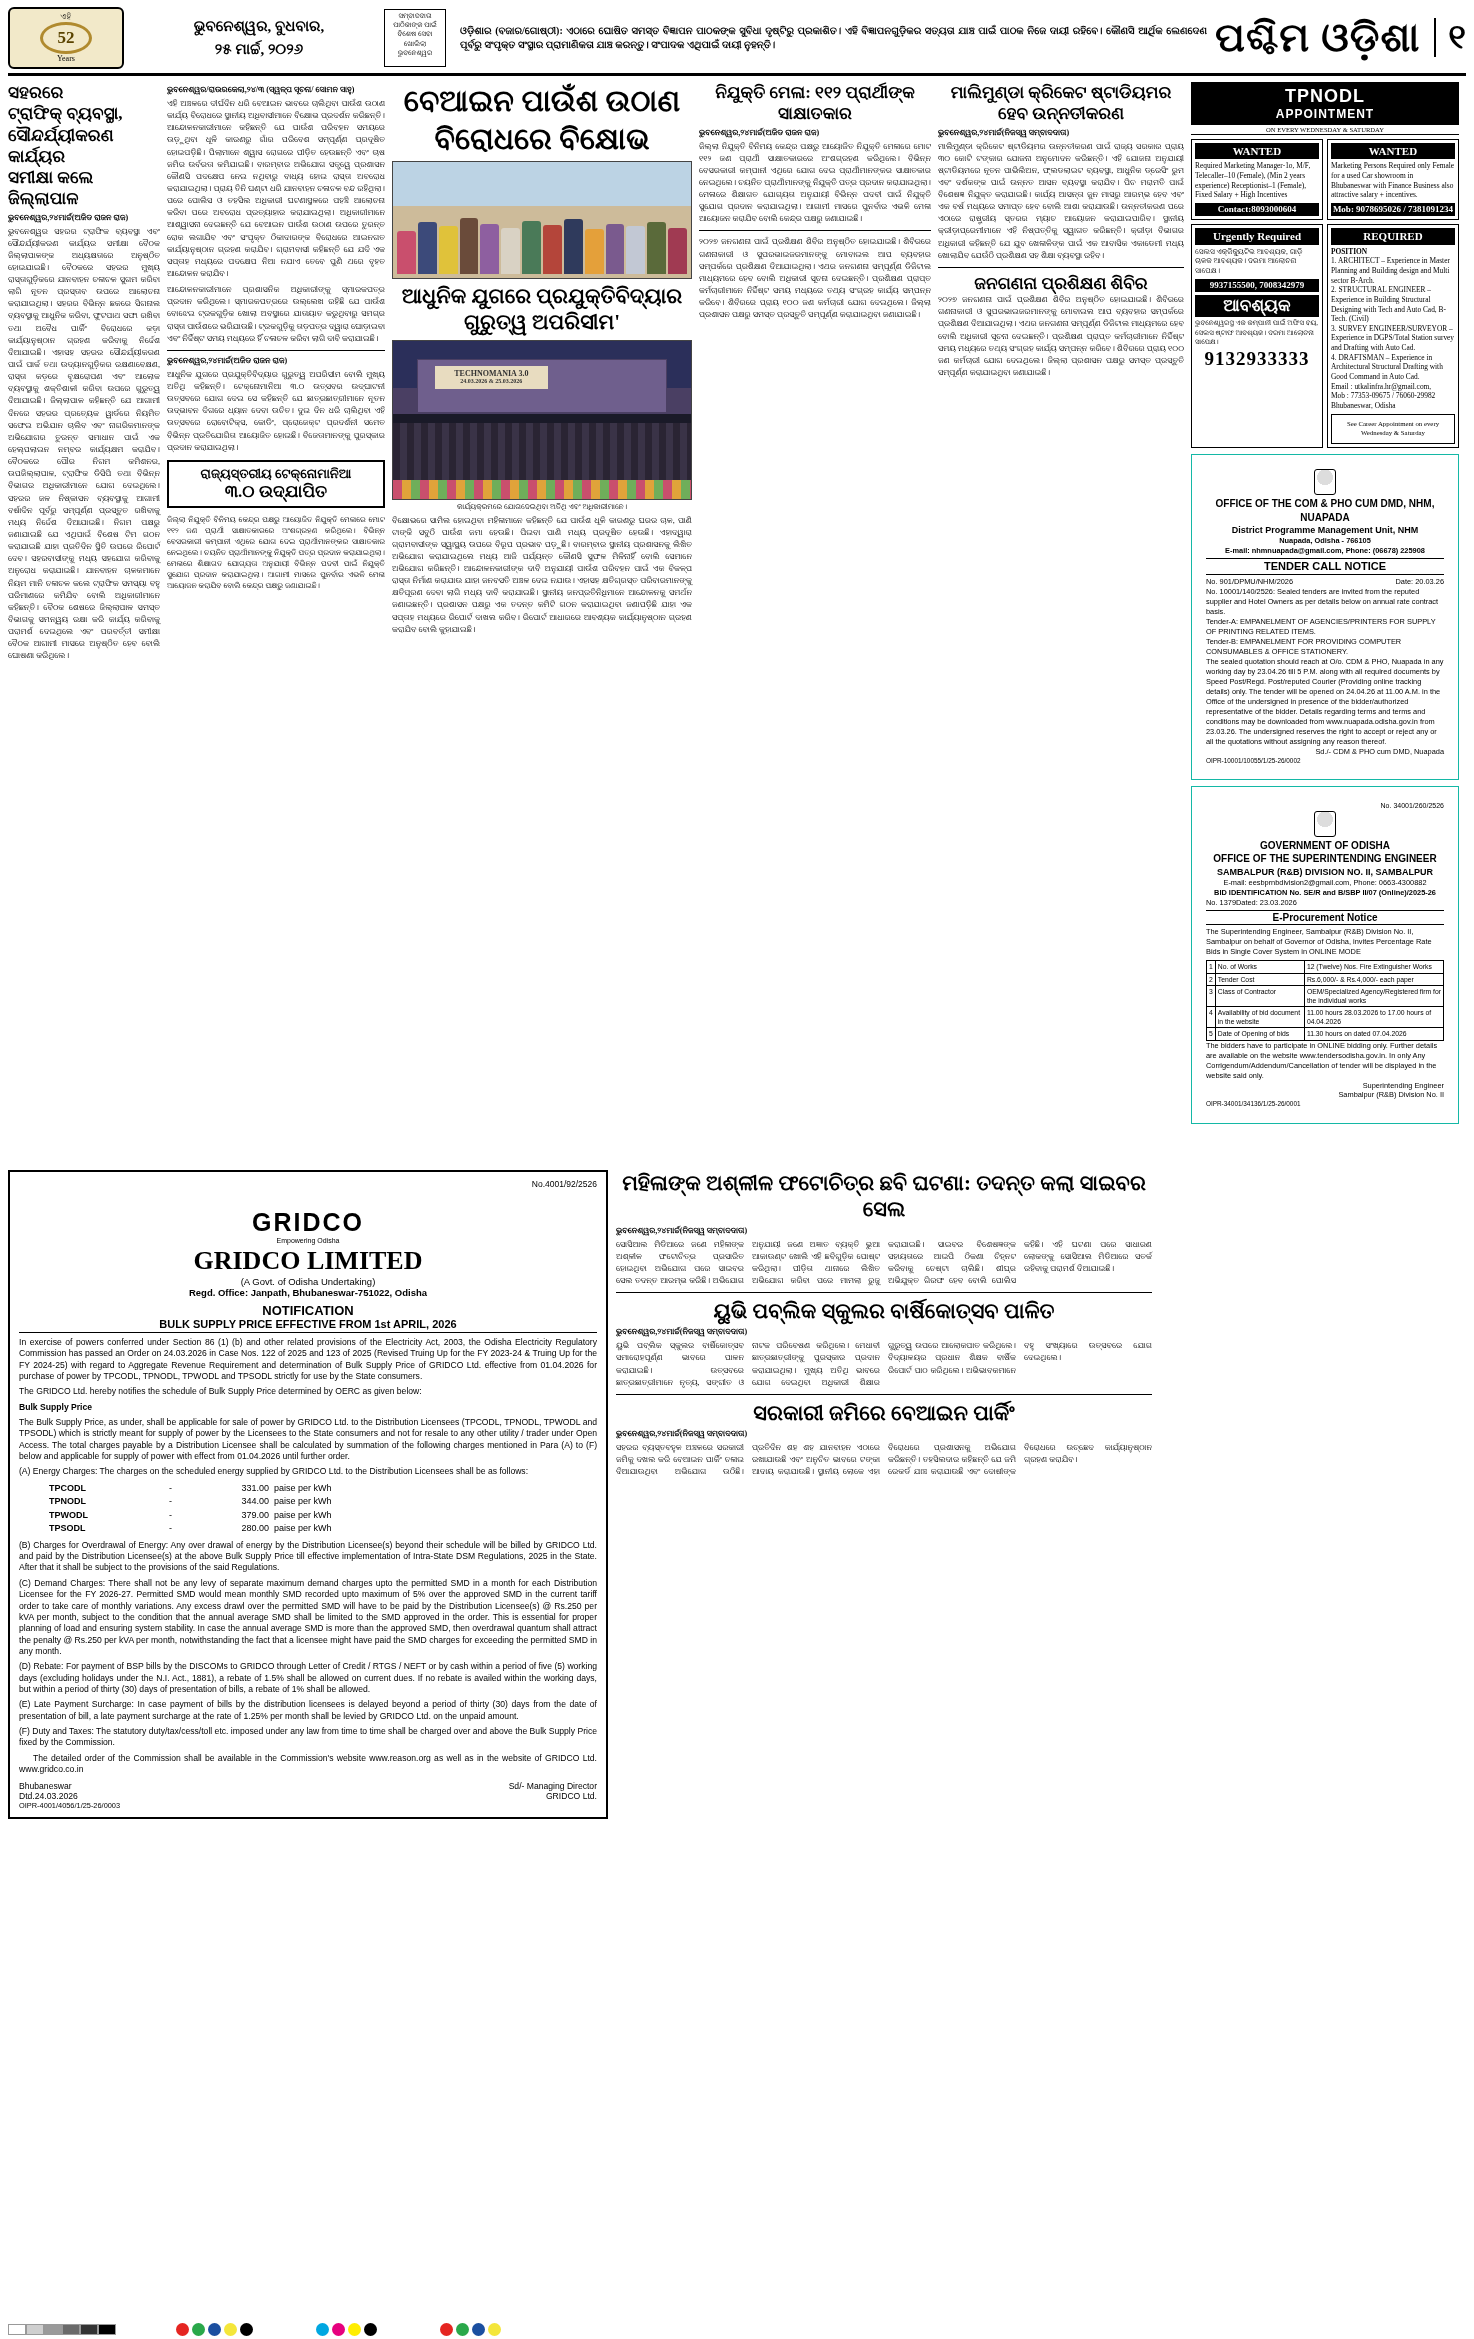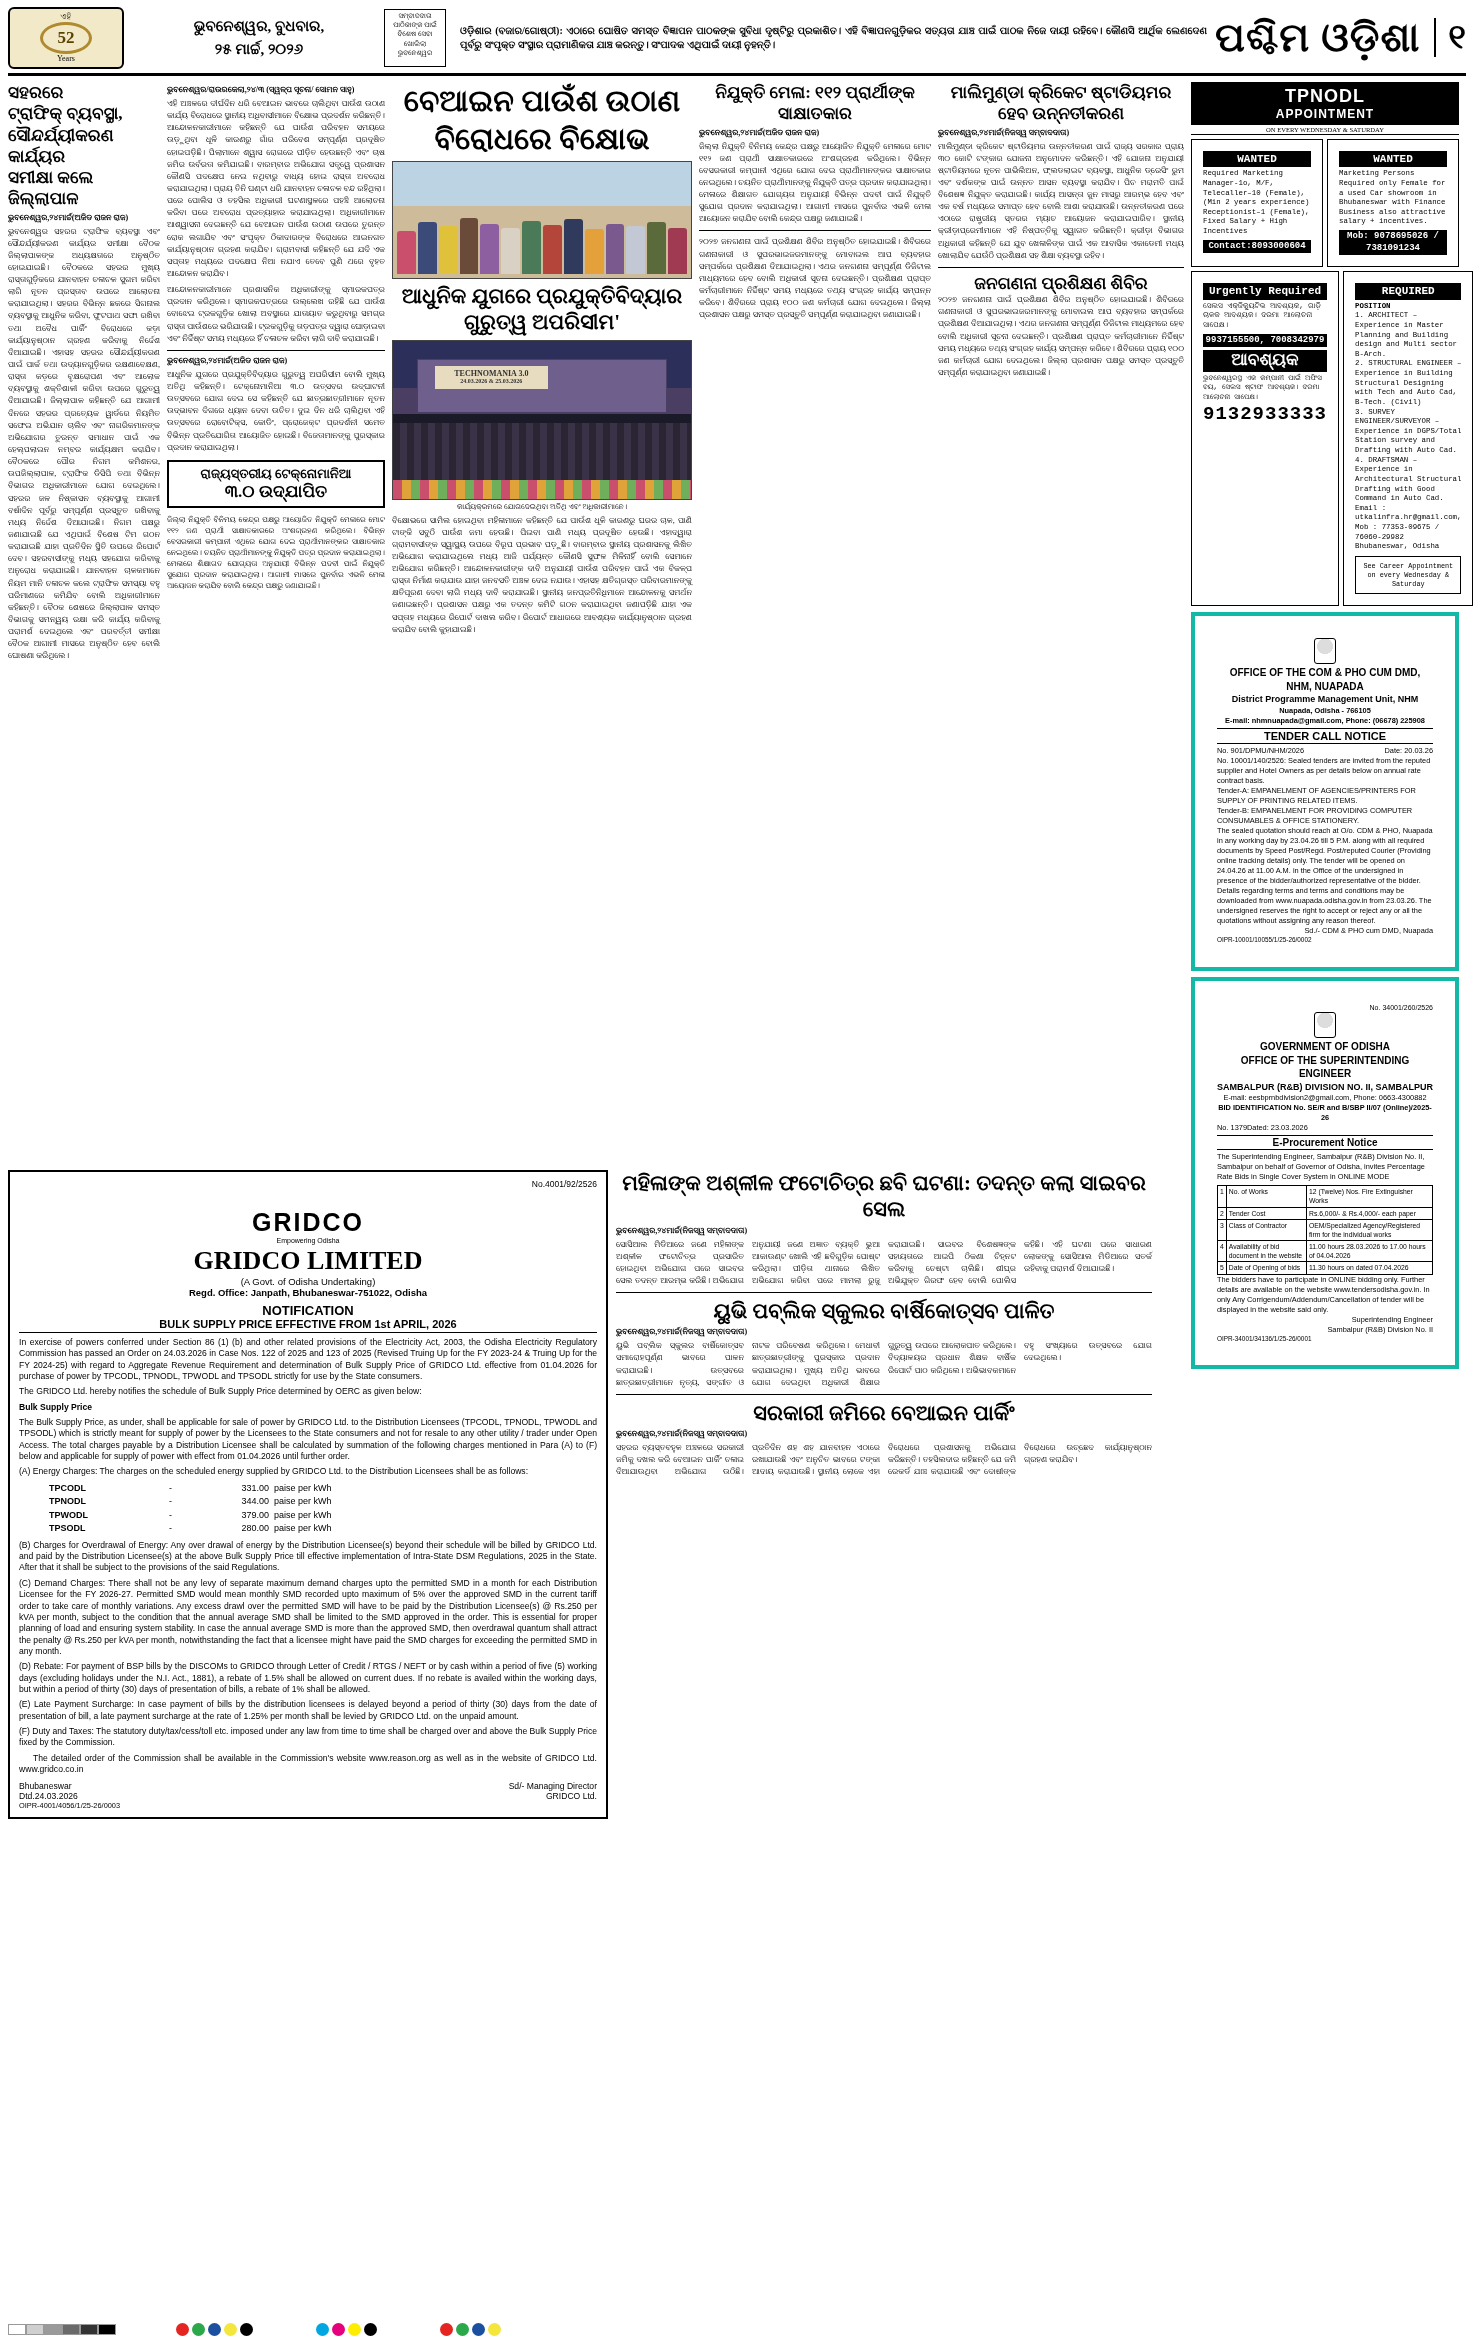--- a/index.html
+++ b/index.html
@@ -83,27 +83,27 @@
   .gridco .tariff span.d { display:inline-block; width:40px; }
   .gridco .tariff span.v { display:inline-block; width:60px; text-align:right;}
   .gridco .sig { display:flex; justify-content:space-between; font-size:8.6px; margin-top:6px;}
 
   
   .career { background:#000; color:#fff; text-align:center; padding:4px 0; }
   .career .t1 { font-size:18px; font-weight:bold; letter-spacing:1px; font-family:"Liberation Sans",sans-serif;}
   .career .t2 { font-size:12px; font-weight:bold; letter-spacing:1px; font-family:"Liberation Sans",sans-serif;}
   .career-sub { font-size:6.6px; text-align:center; border-bottom:1px solid #000; padding:1px 0;}
   .ad-grid { display:flex; gap:4px; margin-top:4px; }
-  .ad-cell { flex:1; border:1px solid #000; padding:11px; font-family:Liberation Mono, monospace; font-size:7.4px; line-height:1.3;}
+  .ad-cell { flex:1; border:1px solid #000; padding:3px; font-family:Liberation Serif, serif; font-size:7.4px; line-height:1.3;}
   .ad-cell h4 { margin:0 0 2px; font-size:11px; text-align:center; background:#000; color:#fff; padding:1px 0;}
   .ad-contact { background:#000; color:#fff; font-size:9px; text-align:center; font-weight:bold; margin-top:3px; padding:1px;}
   .big-num { font-size:19px; font-weight:bold; text-align:center; letter-spacing:1px; }
   .avashyak { text-align:center; font-size:17px; font-weight:bold; background:#000; color:#fff; margin-top:3px;}
 
-  .gov-box { border:4px solid #14b8a6; padding:22px; font-family:"Liberation Sans",sans-serif; font-size:7.4px; line-height:1.35; margin-top:6px;}
+  .gov-box { border:1px solid #14b8a6; padding:14px; font-family:"Liberation Sans",sans-serif; font-size:7.4px; line-height:1.35; margin-top:6px;}
   .gov-box .hd { text-align:center; font-weight:bold; }
   .gov-box .hd .l1 { font-size:10px; }
   .gov-box .hd .l2 { font-size:9px; }
   .gov-box table { width:100%; border-collapse:collapse; font-size:6.8px; margin-top:3px;}
   .gov-box td { border:1px solid #000; padding:1px 2px; vertical-align:top;}
   .emblem { width:22px; height:26px; margin:0 auto 2px; border:1px solid #000; border-radius:3px; background:
       radial-gradient(circle at 50% 30%, #ddd 0 40%, transparent 41%), #fff; }
 
   .ratebox { border:2px solid #000; text-align:center; padding:4px; font-weight:bold; }
   .ratebox .l1 { font-size:13px; }

